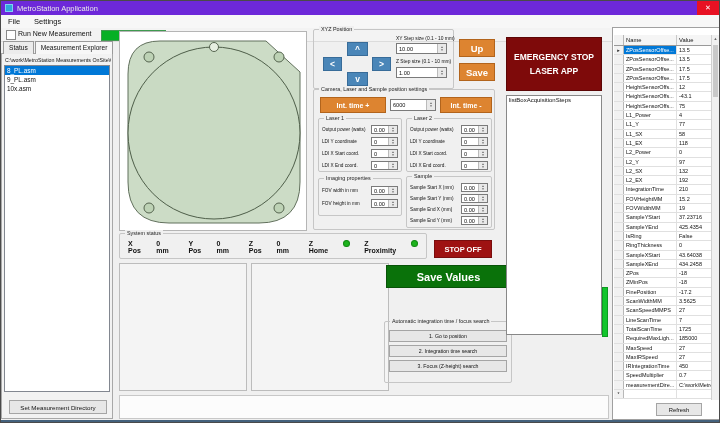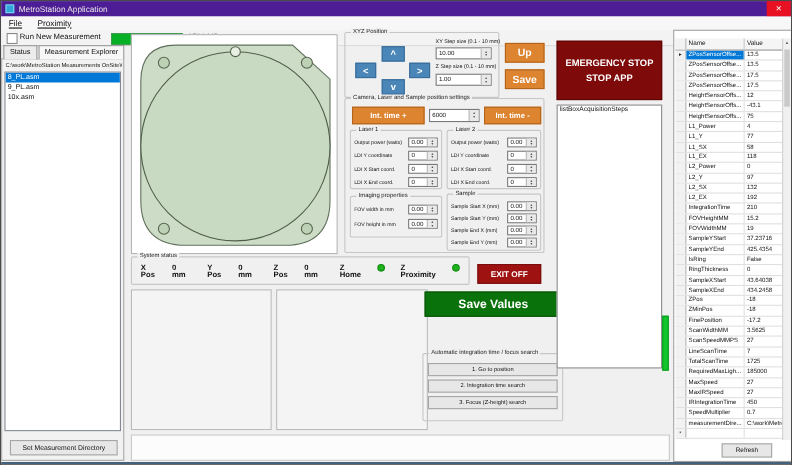--- a/index.html
+++ b/index.html
@@ -1,28 +1,28 @@
 <!DOCTYPE html>
 <html><head>
 <meta charset="utf-8">
 <style>
   html,body{margin:0;padding:0;background:#cfcfcf;}
   #app{position:relative;width:720px;height:423px;background:#f0f0f0;
        font-family:"Liberation Sans",sans-serif;overflow:hidden;
        border:1px solid #4a4a4a;box-sizing:border-box;color:#111;}
   
-  .titlebar{position:absolute;left:0;top:0;width:720px;height:14px;background:#4c1d95;
+  .titlebar{position:absolute;left:0;top:0;width:720px;height:14px;background:#6d28d9;
             display:flex;align-items:center;gap:4px;padding-left:4px;box-sizing:border-box;}
   .titlebar .ttl{color:#e8e8e8;font-size:7.5px;}
   .app-icon{width:8px;height:8px;background:#2fa7da;border:1px solid #7fd1ef;box-sizing:border-box;}
   .close-btn{position:absolute;right:0;top:0;width:22px;height:14px;background:#e81123;color:#fff;
              font-size:7px;display:flex;align-items:center;justify-content:center;cursor:default;}
   .menubar{position:absolute;left:0;top:14px;width:720px;height:13px;background:#f7f7f7;
            border-bottom:1px solid #e2e2e2;display:flex;align-items:center;}
-  .menu-item{font-size:7.5px;padding:0 7px;height:13px;line-height:13px;text-decoration:underline;}
+  .menu-item{font-size:7.5px;padding:0 7px;height:13px;line-height:13px;}
   .toolbar{position:absolute;left:0;top:27px;width:720px;height:13px;background:#f3f3f3;
            border-bottom:1px solid #dcdcdc;}
   .cb{position:absolute;left:5px;top:2px;width:8px;height:8px;background:#fff;border:1px solid #8a8a8a;}
   .cb-label{position:absolute;left:17px;top:2px;font-size:7px;}
   .pb{position:absolute;left:100px;top:2px;width:63px;height:9px;background:#06b025;border:1px solid #3f9a4f;}
   .mem{position:absolute;left:170px;top:2px;font-size:7px;}
   
   .tabstrip{position:absolute;left:2px;top:40px;height:13px;display:flex;z-index:3;}
   .tab{font-size:6.6px;padding:2px 5px 1px 5px;background:#ececec;border:1px solid #9a9a9a;
        border-bottom:none;margin-right:1px;white-space:nowrap;}
@@ -128,21 +128,21 @@
 
   <div class="titlebar">
     <span class="app-icon"></span>
     <span class="ttl">MetroStation Application</span>
   </div>
   <div class="close-btn">✕</div>
 
   <div class="menubar">
 
   <span class="menu-item">File</span>
-      <span class="menu-item">Proximity</span>
+      <span class="menu-item">Settings</span>
     </div>
 
   <div class="toolbar">
     <span class="cb"></span>
     <span class="cb-label">Run New Measurement</span>
     <span class="pb"></span>
     <span class="mem">1796 MBytes</span>
   </div>
 
   <div class="tabstrip">
@@ -348,40 +348,40 @@
       <span class="pos-item">
         <span>Z Home</span>
           <span class="dot"></span>
       </span>
       <span class="pos-item">
         <span>Z Proximity</span>
           <span class="dot"></span>
       </span>
     </div>
   </div>
-  <div class="laser-off">EXIT OFF</div>
+  <div class="laser-off">STOP OFF</div>
 
   <div class="imgpanel" style="left:118px;top:262px;width:128px;height:128px;"></div>
   <div class="imgpanel" style="left:250px;top:262px;width:138px;height:128px;"></div>
 
   <div class="save-btn">Save Values</div>
   <div class="grp auto-grp">
     <span class="lg">Automatic integration time / focus search</span>
     <div class="auto-col">
 
     <div class="wbtn auto-btn">1. Go to position</div>
         <div class="wbtn auto-btn">2. Integration time search</div>
         <div class="wbtn auto-btn">3. Focus (Z-height) search</div>
       </div>
   </div>
   <div class="bottom-strip"></div>
 
   <div class="emg-btn">
     <span>EMERGENCY STOP</span>
-    <span>STOP APP</span>
+    <span>LASER APP</span>
   </div>
   <div class="acq-list">
     <div class="acq-item">listBoxAcquisitionSteps</div>
   </div>
   <div class="vprog"></div>
 
   <div class="grid-panel">
     <div class="grid-header">
       <span class="gh-rowhdr"></span>
       <span class="gh-name">Name</span>

